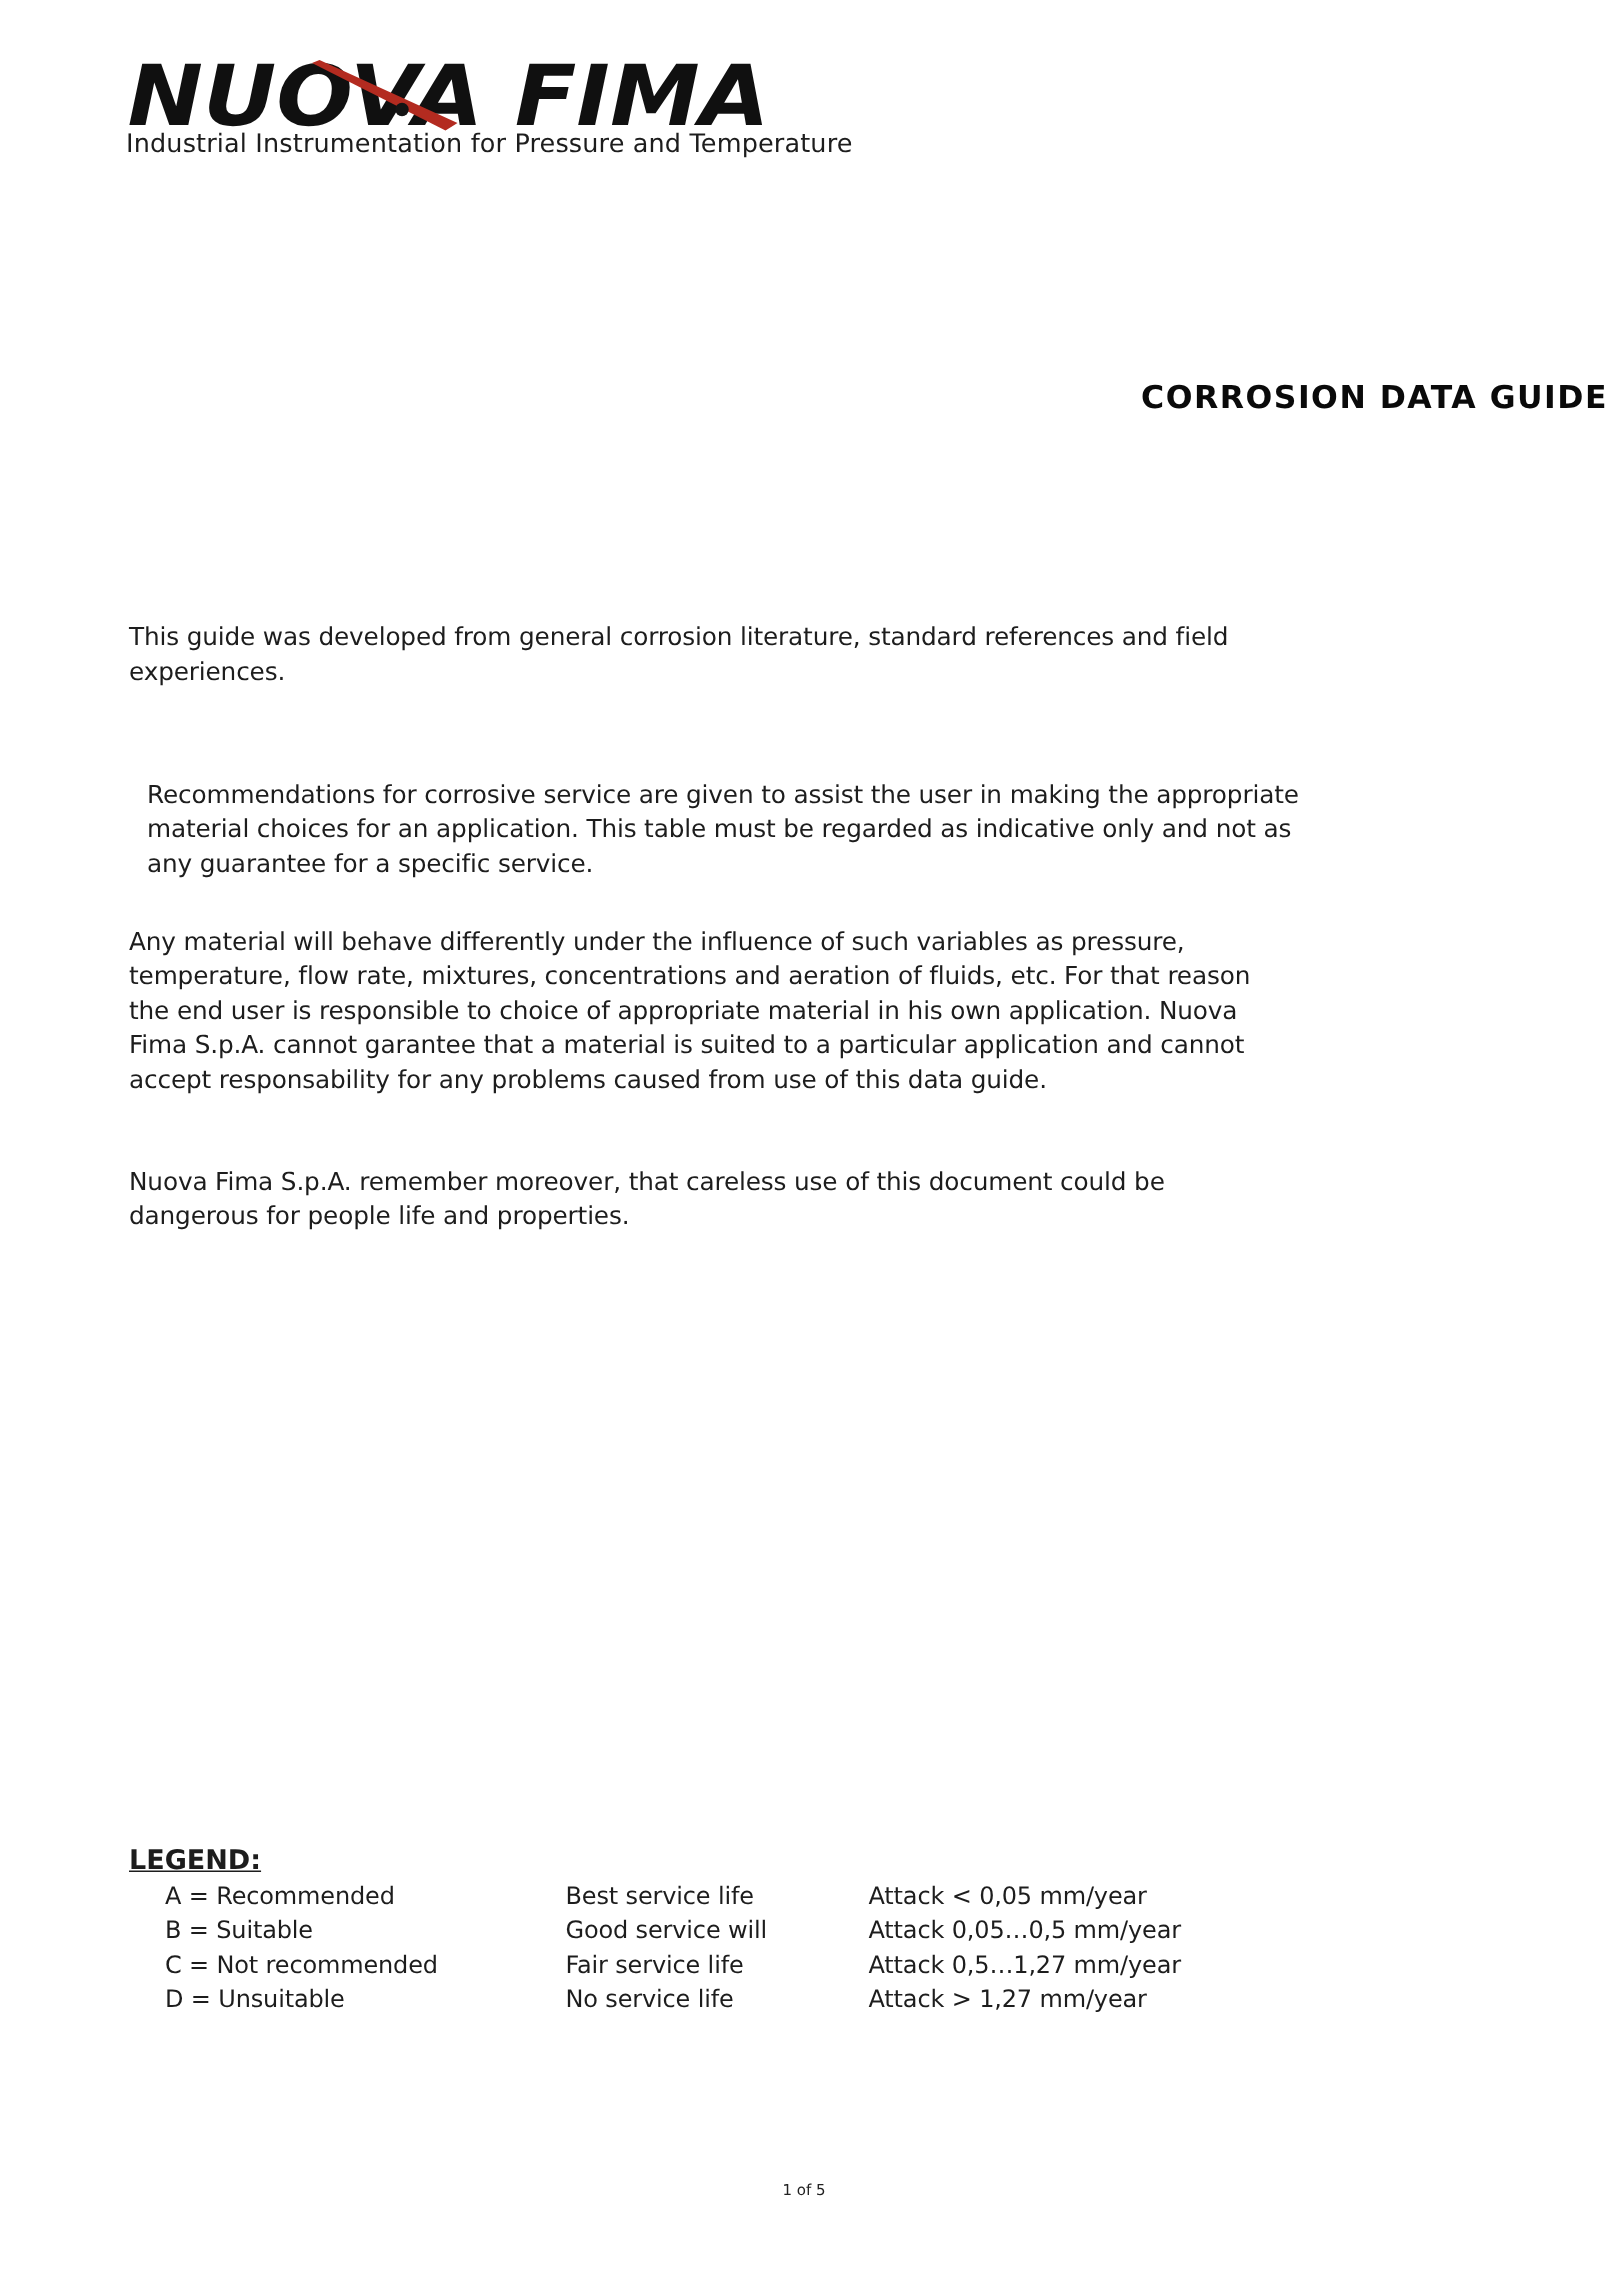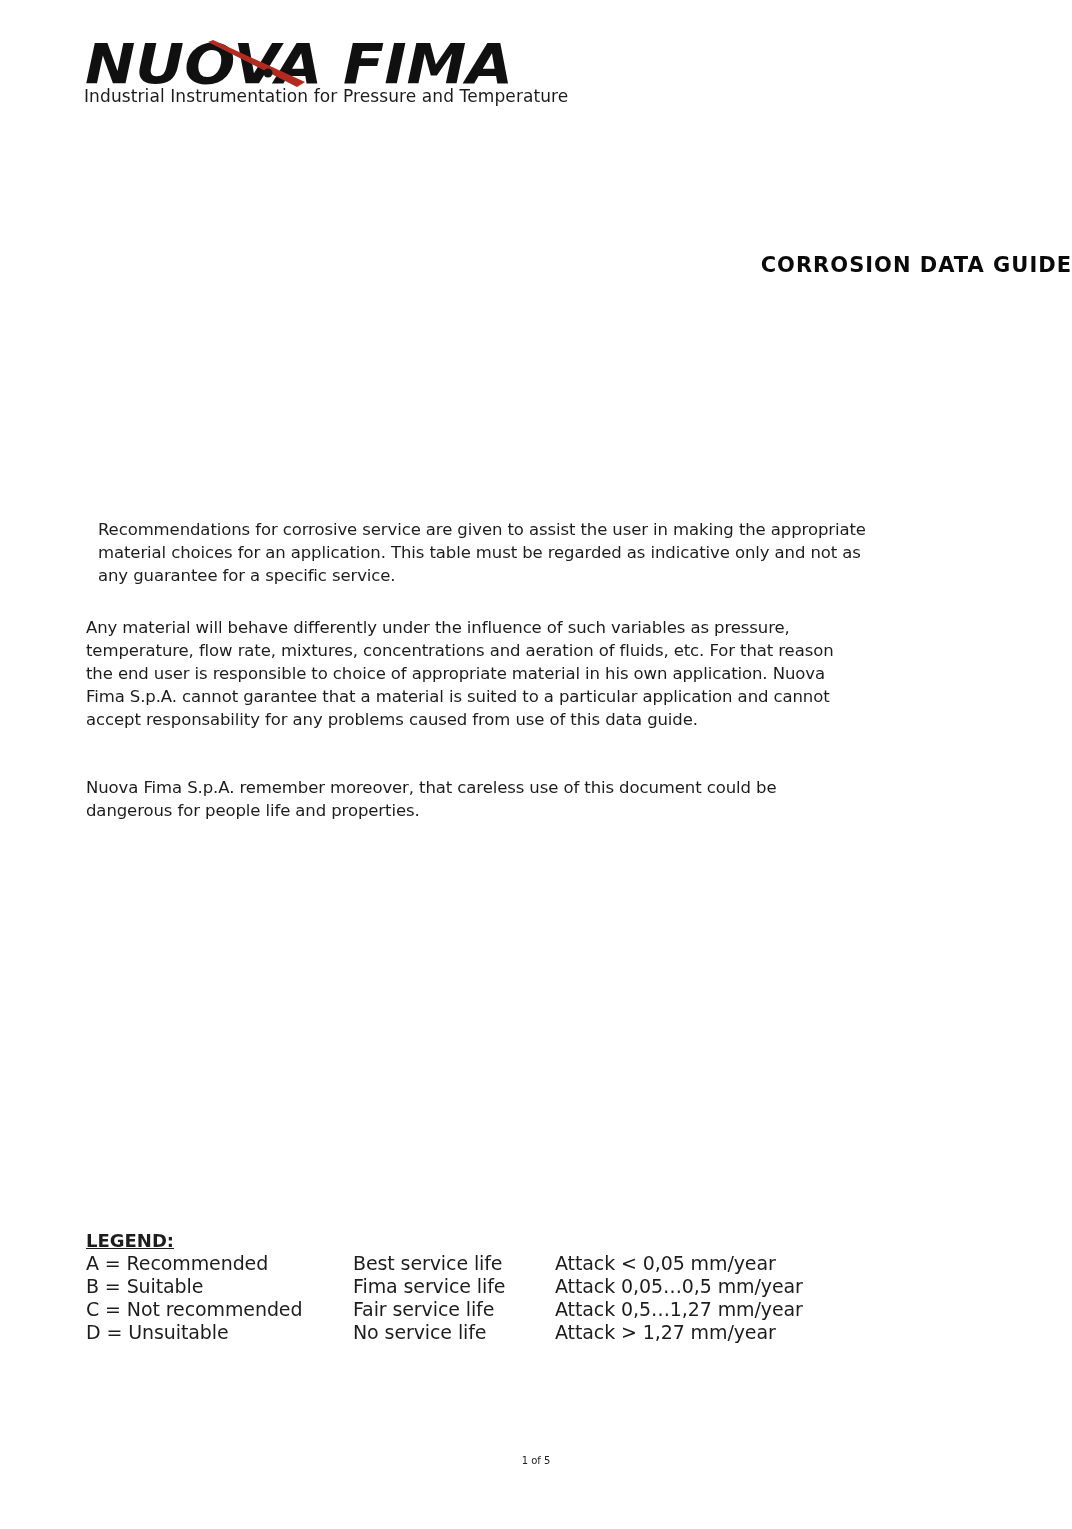--- a/index.html
+++ b/index.html
@@ -68,23 +68,24 @@
   }
   .legend-rows {
     position: absolute;
     left: 86px;
     top: 1252px;
     width: 930px;
   }
   .legend-row {
     position: relative;
     height: 23px;
-    font-size: 19px;
+    font-size: 16px;
     line-height: 23px;
     letter-spacing: -0.1px;
+    margin-left: 24px;
   }
   .legend-col { position: absolute; top: 0; white-space: nowrap; }
   .legend-col.code   { left: 0; }
   .legend-col.life   { left: 267px; }
   .legend-col.attack { left: 469px; }
   .footnote {
     position: absolute;
     left: 86px;
     top: 1366px;
     width: 930px;
@@ -111,20 +112,22 @@
   <svg class="logo-svg" viewBox="0 0 432 50" aria-hidden="true">
     <text x="1" y="45" font-family="DejaVu Sans, sans-serif" font-style="italic" font-weight="bold" font-size="56" textLength="428" lengthAdjust="spacingAndGlyphs" fill="#101010">NUOVA FIMA</text>
     <polygon points="124,4 129,2 221,44 213,49" fill="#b32b20"></polygon>
     <circle cx="184" cy="35" r="4.5" fill="#141414"></circle>
   </svg>
 
   <div class="tagline">Industrial Instrumentation for Pressure and Temperature</div>
 
   <div class="doc-title">CORROSION DATA GUIDE</div>
 
+  <div class="para p1">This guide was developed from general corrosion literature, standard references and field
+experiences.</div>
   <div class="para p2">Recommendations for corrosive service are given to assist the user in making the appropriate
 material choices for an application. This table must be regarded as indicative only and not as
 any guarantee for a specific service.</div>
   <div class="para p3">Any material will behave differently under the influence of such variables as pressure,
 temperature, flow rate, mixtures, concentrations and aeration of fluids, etc. For that reason
 the end user is responsible to choice of appropriate material in his own application. Nuova
 Fima S.p.A. cannot garantee that a material is suited to a particular application and cannot
 accept responsability for any problems caused from use of this data guide.</div>
   <div class="para p4">Nuova Fima S.p.A. remember moreover, that careless use of this document could be
 dangerous for people life and properties.</div>
@@ -132,21 +135,21 @@
   <div class="legend-heading">LEGEND:</div>
 
   <div class="legend-rows">
     <div class="legend-row">
       <span class="legend-col code">A = Recommended</span>
       <span class="legend-col life">Best service life</span>
       <span class="legend-col attack">Attack &lt; 0,05 mm/year</span>
     </div>
     <div class="legend-row">
       <span class="legend-col code">B = Suitable</span>
-      <span class="legend-col life">Fima service life</span>
+      <span class="legend-col life">Good service will</span>
       <span class="legend-col attack">Attack 0,05…0,5 mm/year</span>
     </div>
     <div class="legend-row">
       <span class="legend-col code">C = Not recommended</span>
       <span class="legend-col life">Fair service life</span>
       <span class="legend-col attack">Attack 0,5…1,27 mm/year</span>
     </div>
     <div class="legend-row">
       <span class="legend-col code">D = Unsuitable</span>
       <span class="legend-col life">No service life</span>

